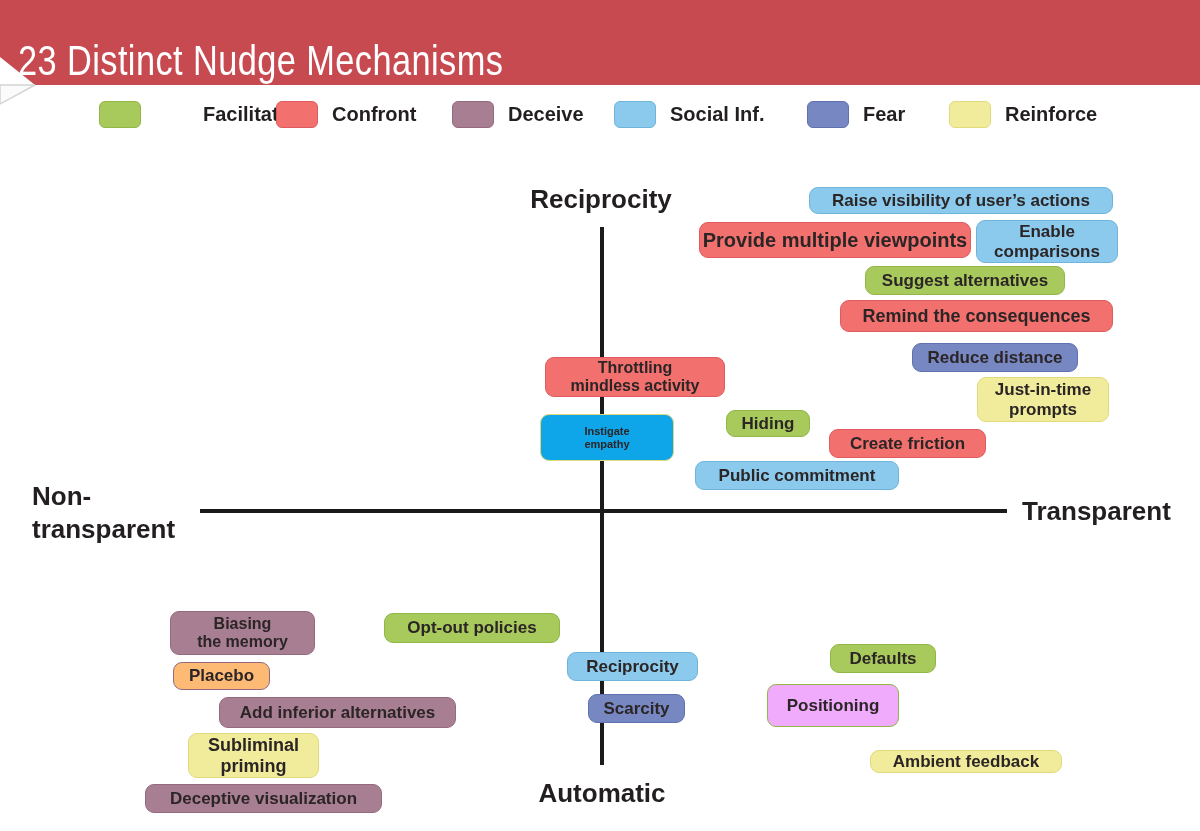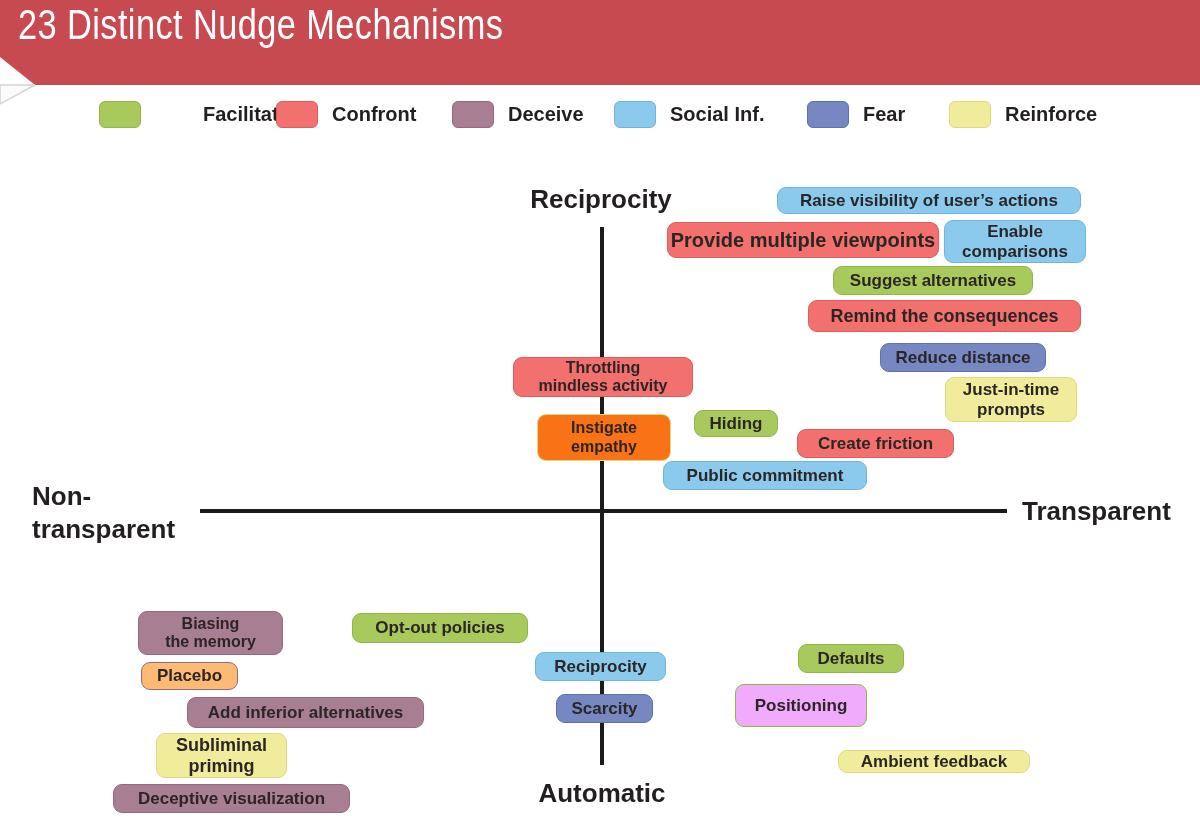--- a/index.html
+++ b/index.html
@@ -1,38 +1,38 @@
 <!DOCTYPE html>
 <html><head>
 <meta charset="utf-8">
 <style>
   html,body{margin:0;padding:0;background:#ffffff;}
   body{width:1200px;height:831px;position:relative;overflow:hidden;
        font-family:"Liberation Sans","DejaVu Sans",sans-serif;}
   
   .banner{position:absolute;left:0;top:0;width:1200px;height:85px;
-          display:flex;align-items:flex-start;}
+          display:flex;align-items:flex-end;}
   .banner-title{color:#ffffff;font-size:43px;font-weight:400;
                 transform:scaleX(.8);transform-origin:left center;
                 margin-left:18px;letter-spacing:.5px;white-space:nowrap;}
   .fold-svg{position:absolute;left:0;top:0;}
   
   .legend{position:absolute;left:0;top:98px;width:1200px;height:36px;}
   .legend-item{position:absolute;top:0;display:flex;align-items:center;height:32px;}
   .legend-swatch{width:40px;height:25px;border-radius:6px;flex:0 0 auto;}
   .legend-label{margin-left:14px;font-size:20px;font-weight:700;color:#231f20;}
   
   .axis-line{position:absolute;background:#1b1b1b;}
   .axis-label{position:absolute;font-size:26px;font-weight:700;color:#231f20;
               white-space:pre-line;line-height:1.26;}
   .center-x{transform:translateX(-50%);}
   
   .nudge{position:absolute;border-radius:9px;display:flex;align-items:center;
          justify-content:center;text-align:center;font-weight:700;color:#2b2526;
-         white-space:pre-line;line-height:1.15;box-sizing:border-box;}
+         white-space:pre-line;line-height:1.15;box-sizing:border-box;margin-left:32px;}
 </style>
 </head>
 <body>
 
 <div class="banner" style="background: rgb(200, 74, 81);">
   <span class="banner-title">23 Distinct Nudge Mechanisms</span>
 </div>
 <svg class="fold-svg" width="42" height="108" viewBox="0 0 42 108">
   <polygon points="0,57 35,85 0,85" fill="#ffffff"></polygon>
   <polygon points="0,85 35,85 0,104" fill="#fbfbfb" stroke="#d4d4d4" stroke-width="1.5"></polygon>
@@ -79,21 +79,21 @@
     <div class="nudge" style="left: 667px; top: 222px; width: 272px; height: 36px; font-size: 20px; background: rgb(242, 112, 110); border: 1.5px solid rgb(224, 91, 95);">Provide multiple viewpoints</div>
     <div class="nudge" style="left: 944px; top: 220px; width: 142px; height: 43px; font-size: 17px; background: rgb(139, 202, 236); border: 1.5px solid rgb(111, 180, 219);">Enable
 comparisons</div>
     <div class="nudge" style="left: 833px; top: 266px; width: 200px; height: 29px; font-size: 17px; background: rgb(168, 201, 92); border: 1.5px solid rgb(144, 183, 72);">Suggest alternatives</div>
     <div class="nudge" style="left: 808px; top: 300px; width: 273px; height: 32px; font-size: 18px; background: rgb(242, 112, 110); border: 1.5px solid rgb(224, 91, 95);">Remind the consequences</div>
     <div class="nudge" style="left: 880px; top: 343px; width: 166px; height: 29px; font-size: 17px; background: rgb(118, 135, 194); border: 1.5px solid rgb(95, 113, 175);">Reduce distance</div>
     <div class="nudge" style="left: 945px; top: 377px; width: 132px; height: 45px; font-size: 17px; background: rgb(241, 236, 155); border: 1.5px solid rgb(224, 218, 124);">Just-in-time
 prompts</div>
     <div class="nudge" style="left: 513px; top: 357px; width: 180px; height: 40px; font-size: 16px; background: rgb(242, 112, 110); border: 1.5px solid rgb(224, 91, 95);">Throttling
 mindless activity</div>
-    <div class="nudge" style="left: 537px; top: 414px; width: 134px; height: 47px; font-size: 16px; background: #f97316; border: 1.5px solid rgb(224, 218, 124);">Instigate
+    <div class="nudge" style="left: 508px; top: 414px; width: 134px; height: 47px; font-size: 11px; background: #0ea5e9; border: 1.5px solid rgb(224, 218, 124);">Instigate
 empathy</div>
     <div class="nudge" style="left: 694px; top: 410px; width: 84px; height: 27px; font-size: 17px; background: rgb(168, 201, 92); border: 1.5px solid rgb(144, 183, 72);">Hiding</div>
     <div class="nudge" style="left: 797px; top: 429px; width: 157px; height: 29px; font-size: 17px; background: rgb(242, 112, 110); border: 1.5px solid rgb(224, 91, 95);">Create friction</div>
     <div class="nudge" style="left: 663px; top: 461px; width: 204px; height: 29px; font-size: 17px; background: rgb(139, 202, 236); border: 1.5px solid rgb(111, 180, 219);">Public commitment</div>
     <div class="nudge" style="left: 138px; top: 611px; width: 145px; height: 44px; font-size: 16px; background: rgb(168, 126, 146); border: 1.5px solid rgb(151, 105, 127);">Biasing
 the memory</div>
     <div class="nudge" style="left: 352px; top: 613px; width: 176px; height: 30px; font-size: 17px; background: rgb(168, 201, 92); border: 1.5px solid rgb(144, 183, 72);">Opt-out policies</div>
     <div class="nudge" style="left: 141px; top: 662px; width: 97px; height: 28px; font-size: 17px; background: #fdba74; border: 1.5px solid rgb(151, 105, 127);">Placebo</div>
     <div class="nudge" style="left: 187px; top: 697px; width: 237px; height: 31px; font-size: 17px; background: rgb(168, 126, 146); border: 1.5px solid rgb(151, 105, 127);">Add inferior alternatives</div>
     <div class="nudge" style="left: 156px; top: 733px; width: 131px; height: 45px; font-size: 18px; background: rgb(241, 236, 155); border: 1.5px solid rgb(224, 218, 124);">Subliminal

